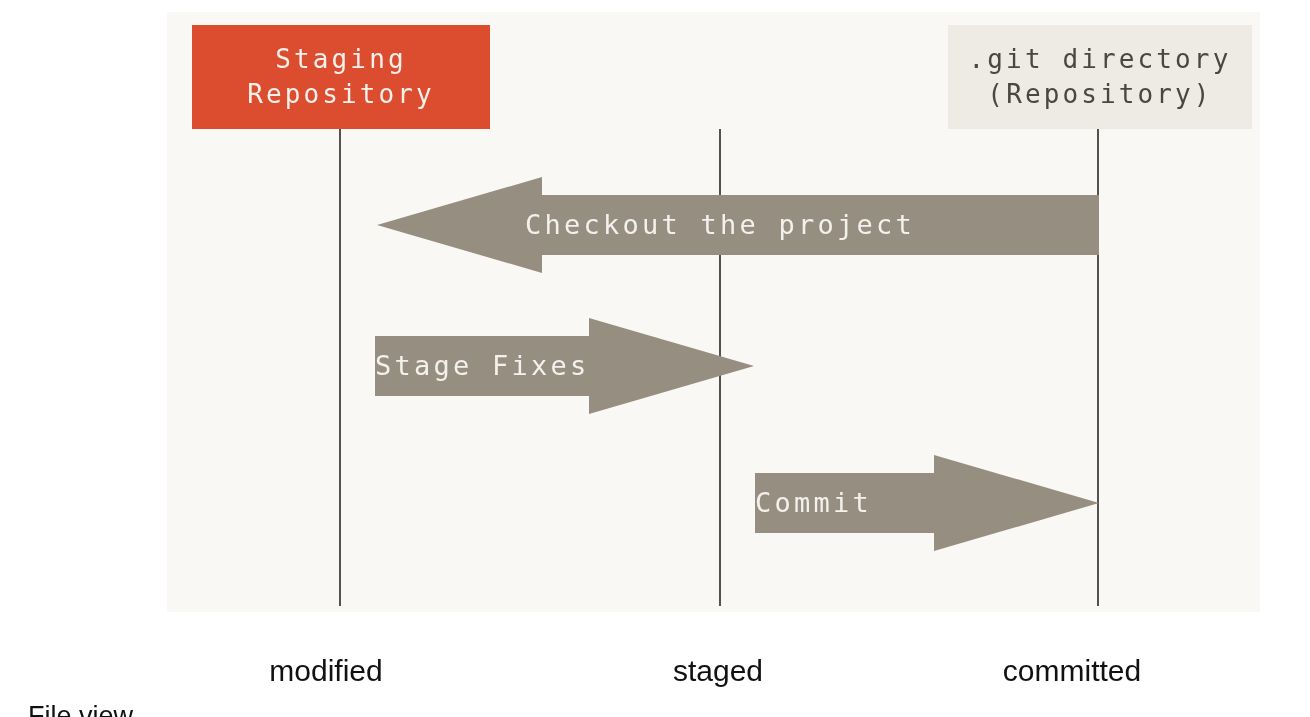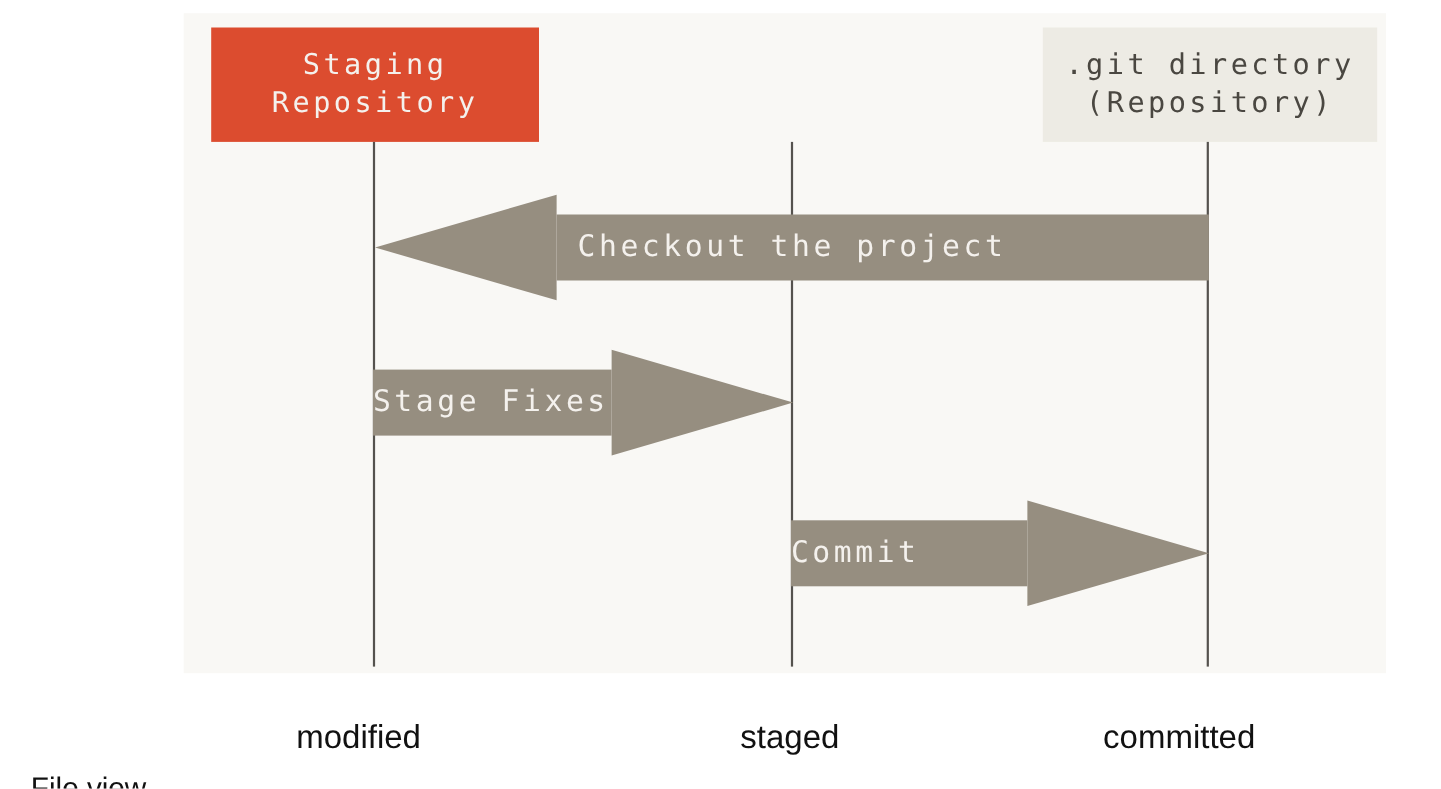--- a/index.html
+++ b/index.html
@@ -51,20 +51,21 @@
   .lifeline.l3{left:1097px;}
   .arrow{
     position:absolute;
     height:97px;
     display:flex;
     align-items:center;
     color:var(--ink-light);
     font-size:27px;
     letter-spacing:0.12em;
     white-space:nowrap;
+    padding-left:36px;
   }
   .arrow .body{
     flex:1; height:60px;
     background:var(--arrow);
     display:flex; align-items:center; justify-content:flex-start;
   }
   .head-left{
     width:0;height:0;
     border-top:48.5px solid transparent;
     border-bottom:48.5px solid transparent;

